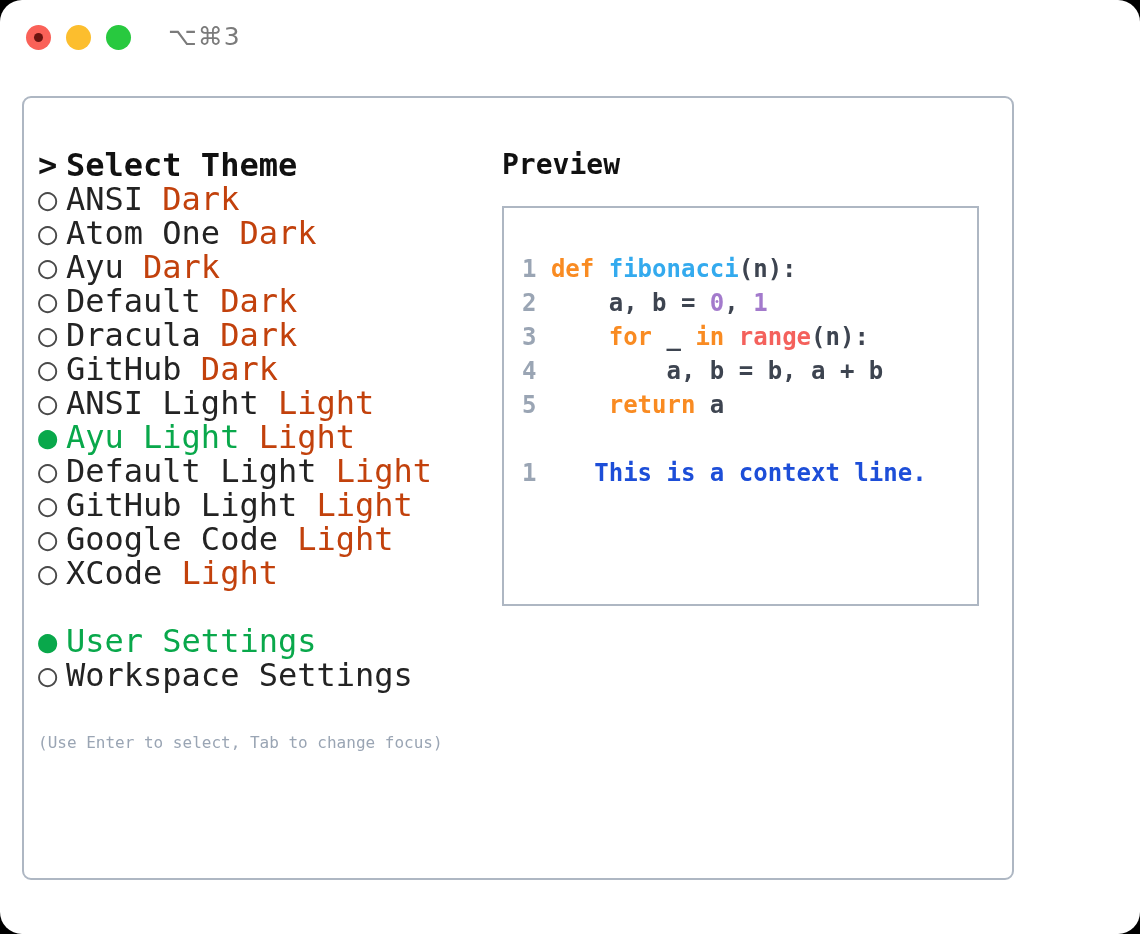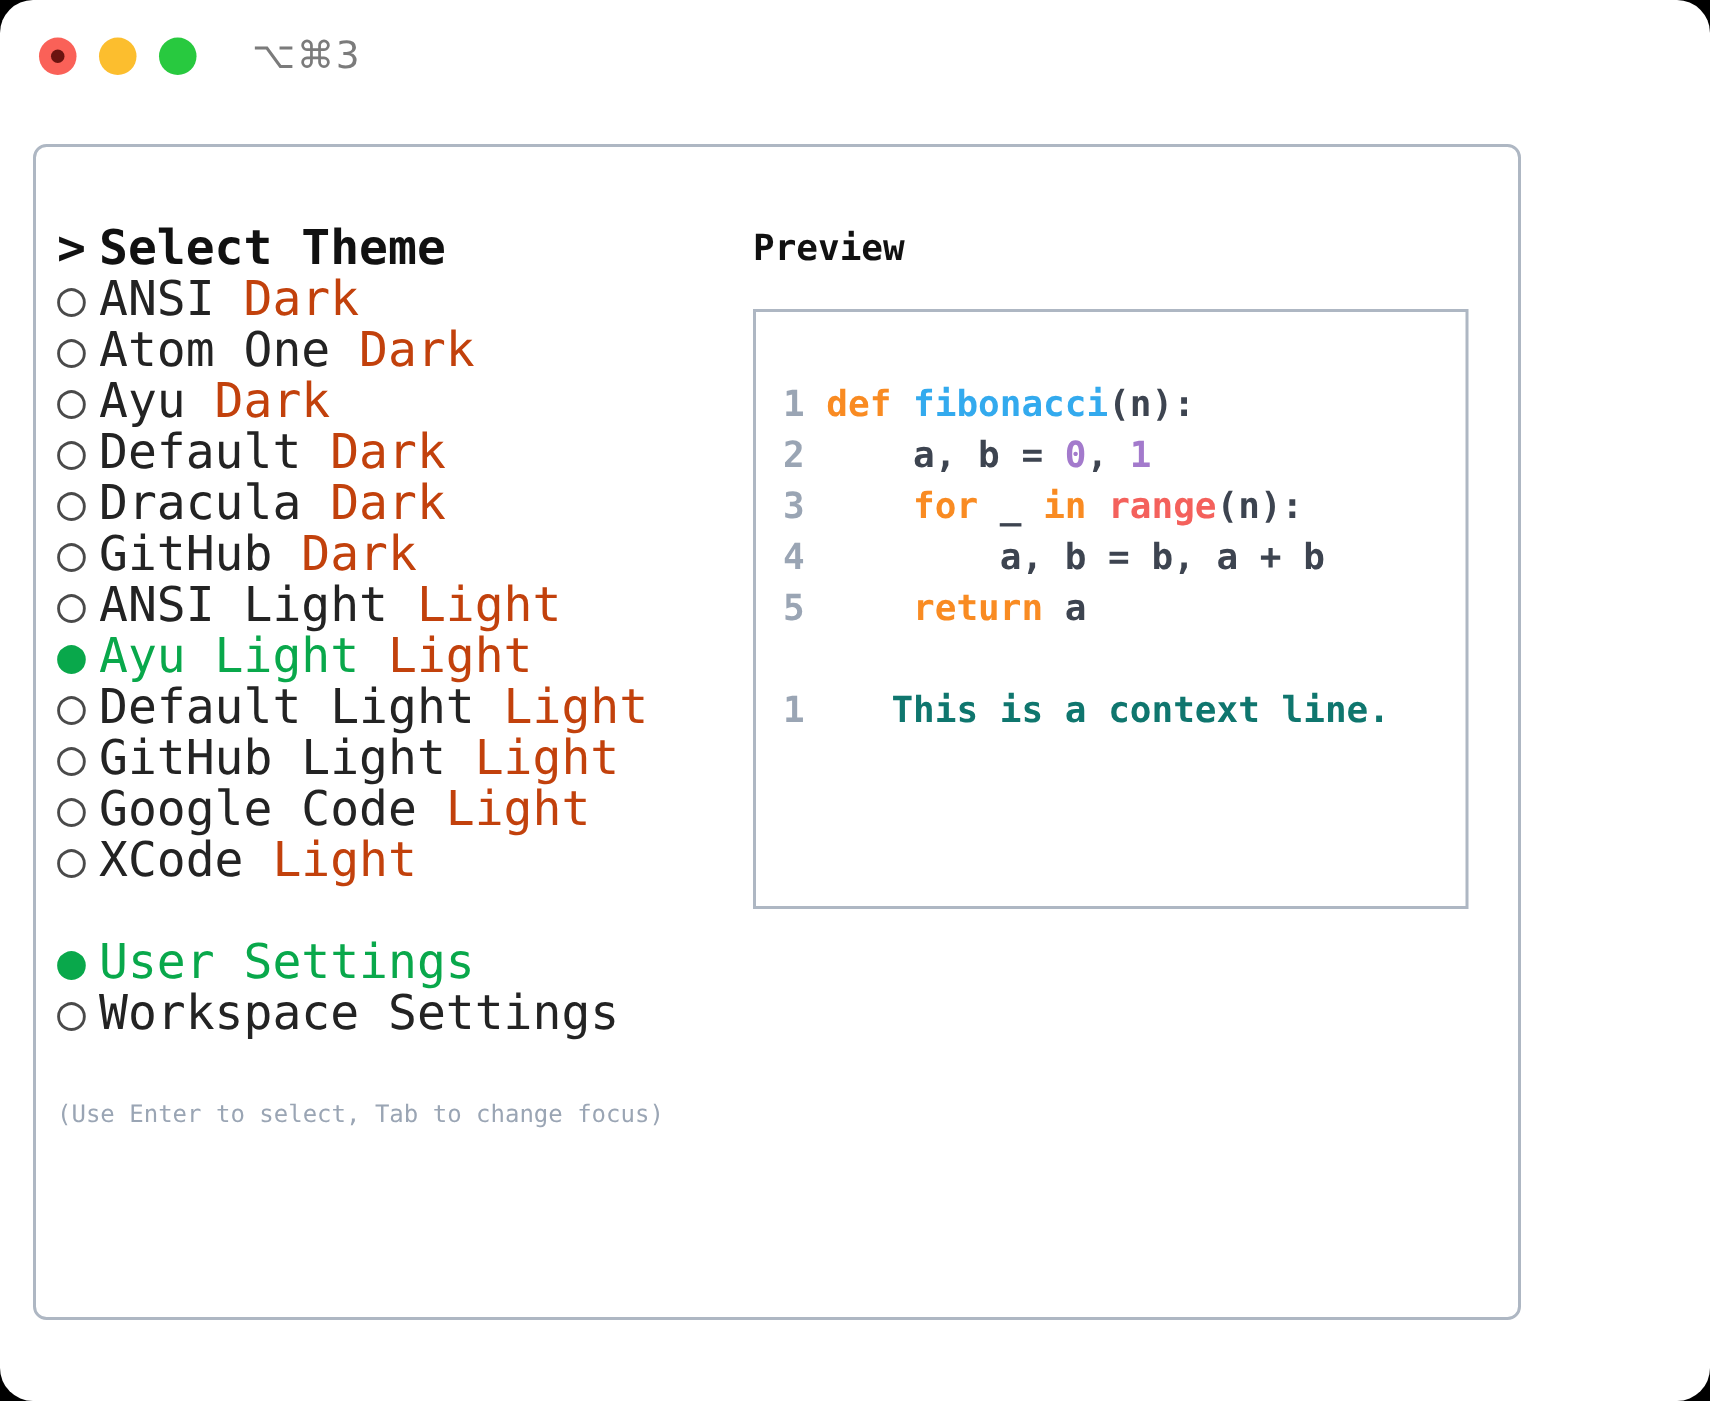--- a/index.html
+++ b/index.html
@@ -133,21 +133,21 @@
   }
 
   
   .right-col {
     position: absolute;
     left: 478px;
     top: 50px;
     width: 500px;
   }
   .preview-title {
-    font-size: 24px;
+    font-size: 28px;
     line-height: 34px;
     font-weight: bold;
     color: #111111;
     white-space: pre;
   }
   .preview-box {
     margin-top: 24px;
     width: 477px;
     height: 400px;
     border: 2px solid #aeb7c3;
@@ -166,21 +166,21 @@
     color: #9aa5b4;
   }
   .tok-kw   { color: #f98b22; }
   .tok-fn   { color: #33aaee; }
   .tok-call { color: #f4615c; }
   .tok-num  { color: #a37acc; }
   .tok-plain{ color: #3d4450; }
 
   .code-gap { height: 34px; }
 
-  .diff-ctx { color: #0f766e; }
+  .diff-ctx { color: #1d4ed8; }
   .diff-del { color: #cc1100; }
   .diff-add { color: #00c21f; }
 </style>
 </head>
 <body>
 
 <div class="window">
 
   <div class="titlebar">
     <div class="lights">

